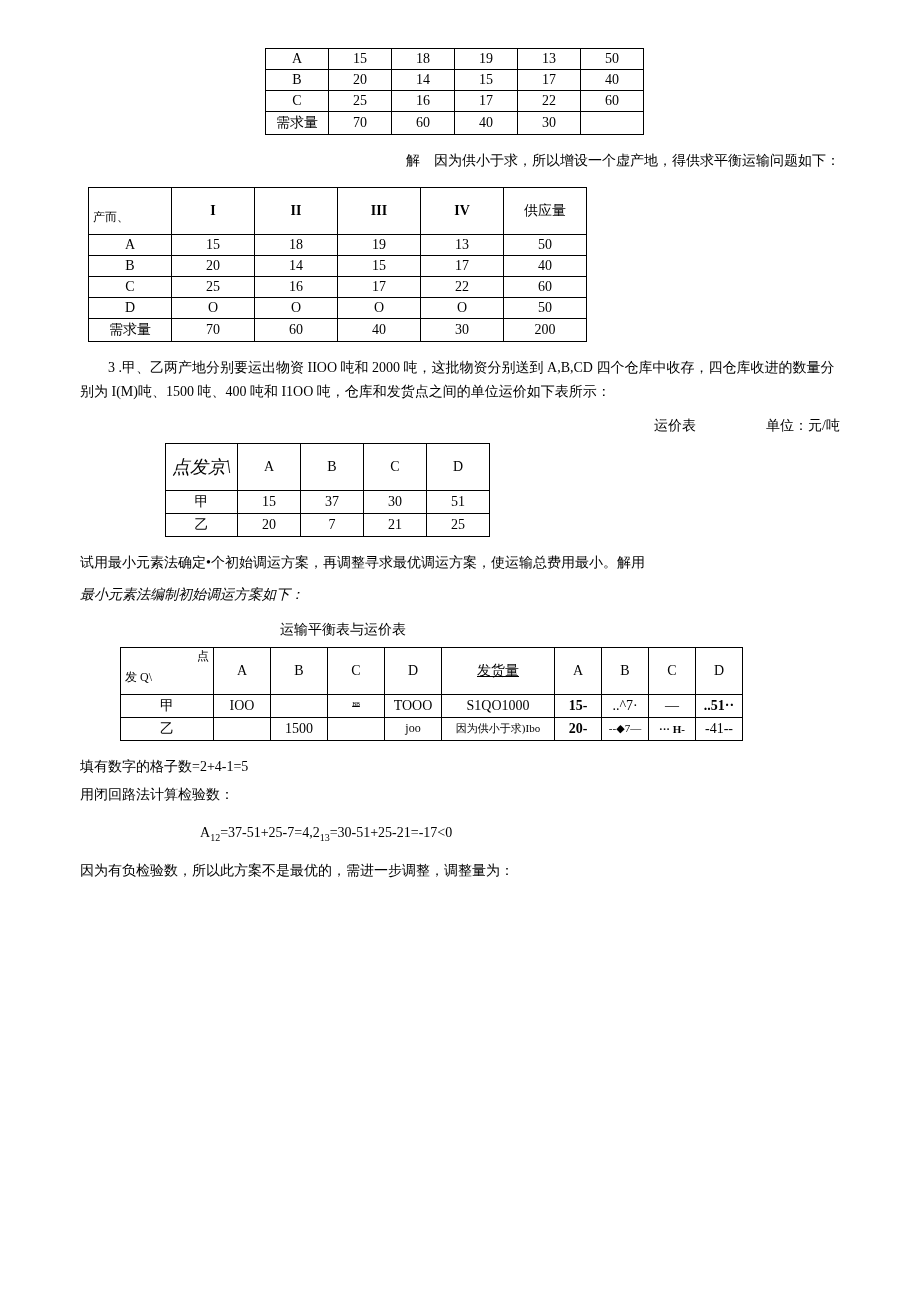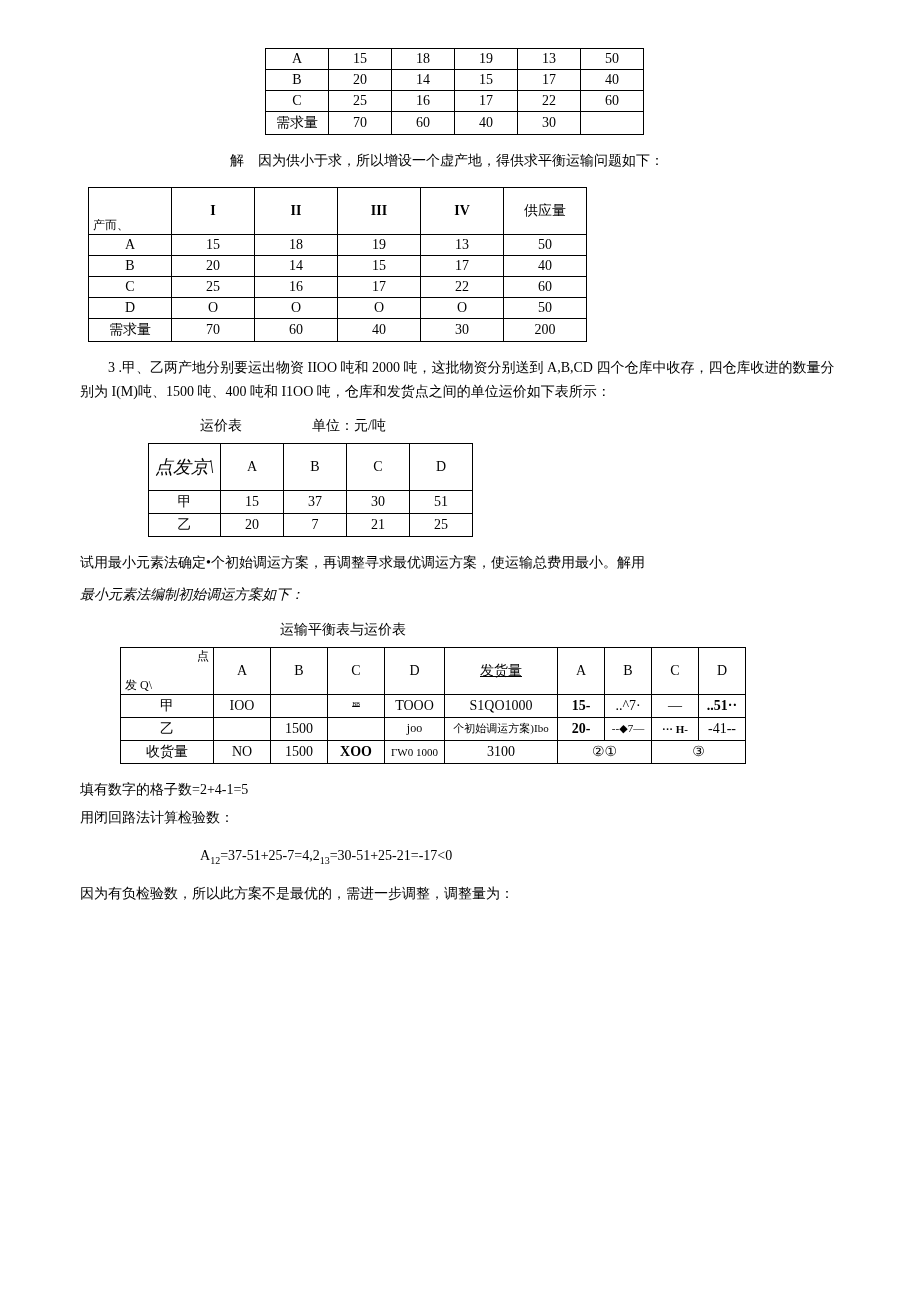--- a/index.html
+++ b/index.html
@@ -19,29 +19,29 @@
   td, th {
     border: 1px solid #000;
     text-align: center;
     padding: 2px 6px;
     min-width: 50px;
     font-weight: normal;
   }
   .wide td, .wide th { min-width: 70px; }
   .t1 { margin-left: 185px; margin-right: auto; }
   .t2 { margin-left: 8px; margin-right: auto; }
-  .t3 { margin-left: 68px; margin-right: auto; }
+  .t3 { margin-left: 85px; margin-right: auto; }
   .t4 { margin-left: 40px; margin-right: auto; }
   .para { margin: 14px 0; line-height: 1.7; }
   .indent { text-indent: 2em; }
-  .label-above { margin-left: 120px; }
+  .label-above { margin-left: 70px; text-align: right; }
   .label-center { margin-left: 200px; margin-right: auto; width: 430px; }
   .split { position: relative; }
   .split .top { position: absolute; top: 0; right: 4px; font-size: 12px; }
-  .split .bot { position: absolute; bottom: 0; left: 4px; font-size: 12px; }
+  .split .bot { position: absolute; bottom: 8px; left: 4px; font-size: 12px; }
   .tall { height: 42px; }
   .fa { font-family: "KaiTi","STKaiti",serif; font-style: italic; font-size: 18px; }
   .t4 td { min-width: 34px; }
   .t4 .colw { min-width: 44px; }
   .t4 .colbig { min-width: 100px; text-decoration: underline; }
   .bold { font-weight: bold; }
   .strike { text-decoration: line-through; }
   .sub { vertical-align: sub; font-size: 10px; }
   .eq { margin-left: 120px; }
 </style>
@@ -78,21 +78,21 @@
       <td>需求量</td>
       <td>70</td>
       <td>60</td>
       <td>40</td>
       <td>30</td>
       <td></td>
     </tr>
   </tbody>
 </table>
 
-<div class="para" style="margin-left:150px;">解　因为供小于求，所以增设一个虚产地，得供求平衡运输问题如下：</div>
+<div class="para" style="margin-left:150px;text-align:right;">解　因为供小于求，所以增设一个虚产地，得供求平衡运输问题如下：</div>
 
 <table class="t2 wide">
   <tbody>
     <tr>
       <td class="split tall">
         <span class="top"></span>
         <span class="bot">产而、</span>
       </td>
       <td class="bold">I</td>
       <td class="bold">II</td>
@@ -206,36 +206,26 @@
       <td>..^7·</td>
       <td>—</td>
       <td class="bold">..51··</td>
     </tr>
     <tr>
       <td>乙</td>
       <td></td>
       <td>1500</td>
       <td></td>
       <td style="font-size:12px;">joo</td>
-      <td style="font-size:11px;">个初始调运方案)Ibo</td>
+      <td style="font-size:11px;">因为供小于求)Ibo</td>
       <td class="bold">20-</td>
       <td style="font-size:11px;">--◆7—</td>
       <td class="bold" style="font-size:11px;">··· H-</td>
       <td>-41--</td>
     </tr>
-    <tr>
-      <td>收货量</td>
-      <td>NO</td>
-      <td>1500</td>
-      <td class="bold">XOO</td>
-      <td style="font-size:11px;">ΓW0 1000</td>
-      <td>3100</td>
-      <td colspan="2">②①</td>
-      <td colspan="2">③</td>
-    </tr>
   </tbody>
 </table>
 
 <div class="para">填有数字的格子数=2+4-1=5</div>
 <div class="para" style="margin-top:-10px;">用闭回路法计算检验数：</div>
 
 <div class="para eq">
   <span>A</span><span class="sub">12</span><span>=37-51+25-7=4,2</span><span class="sub">13</span><span>=30-51+25-21=-17&lt;0</span>
 </div>
 

